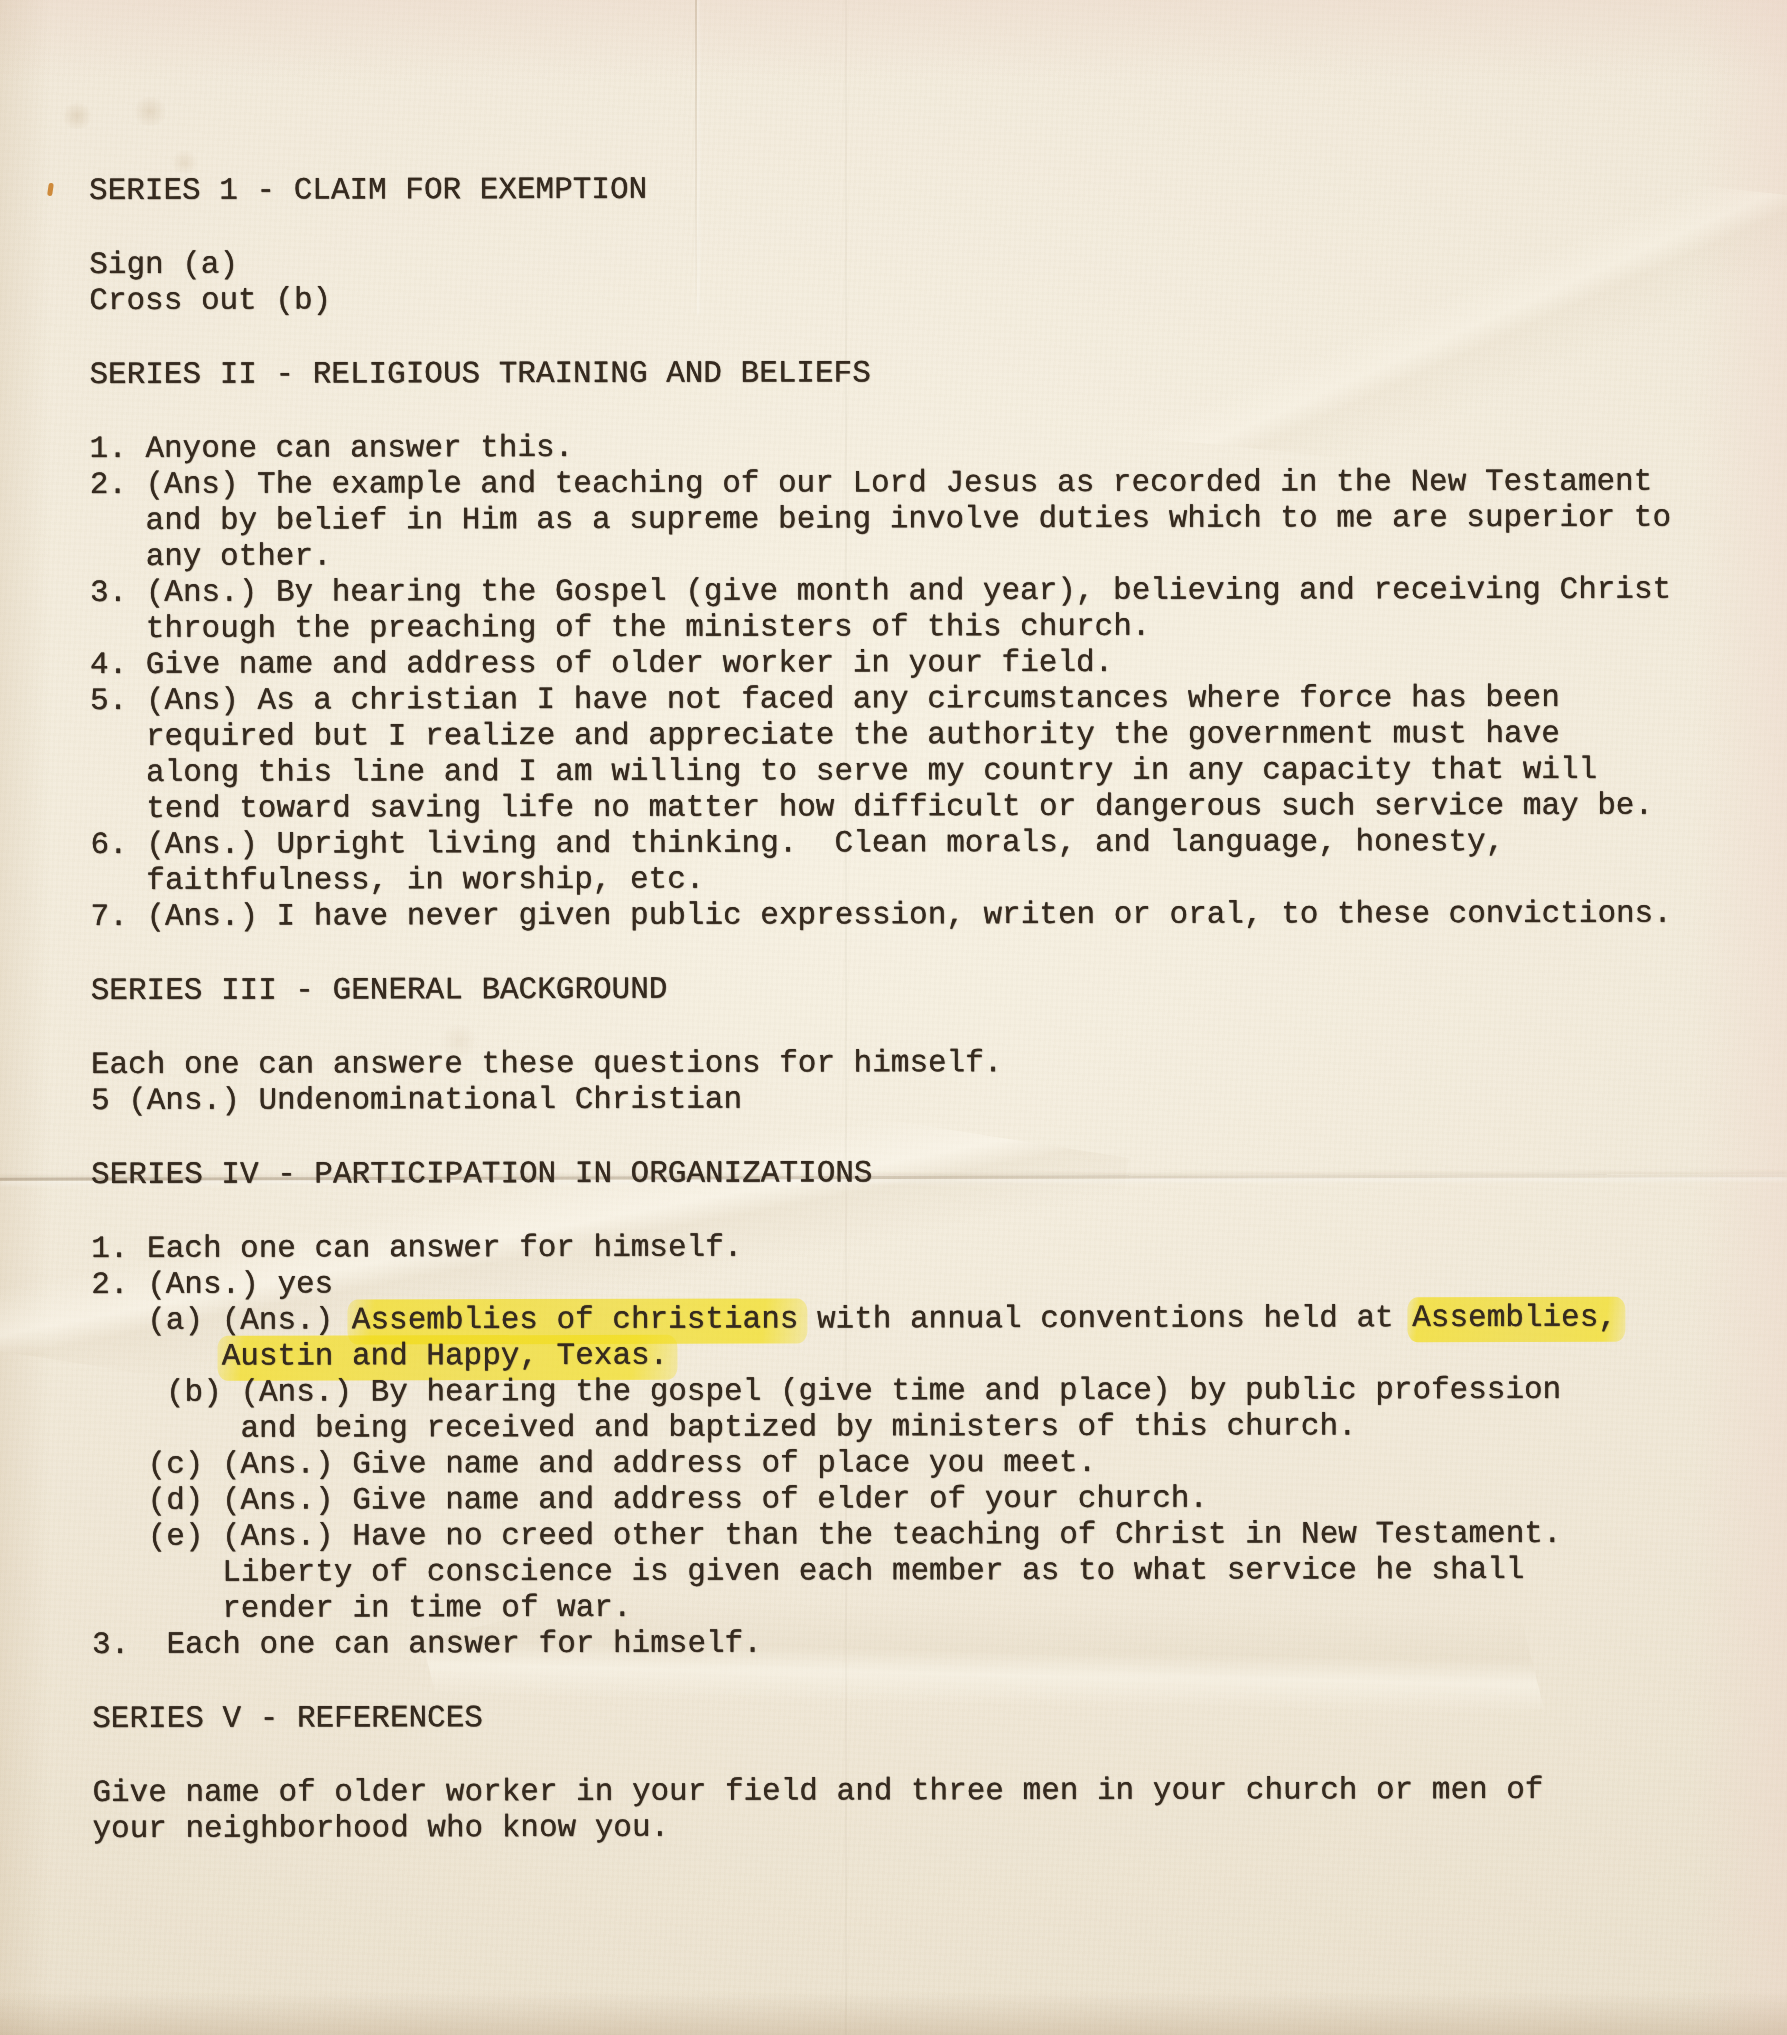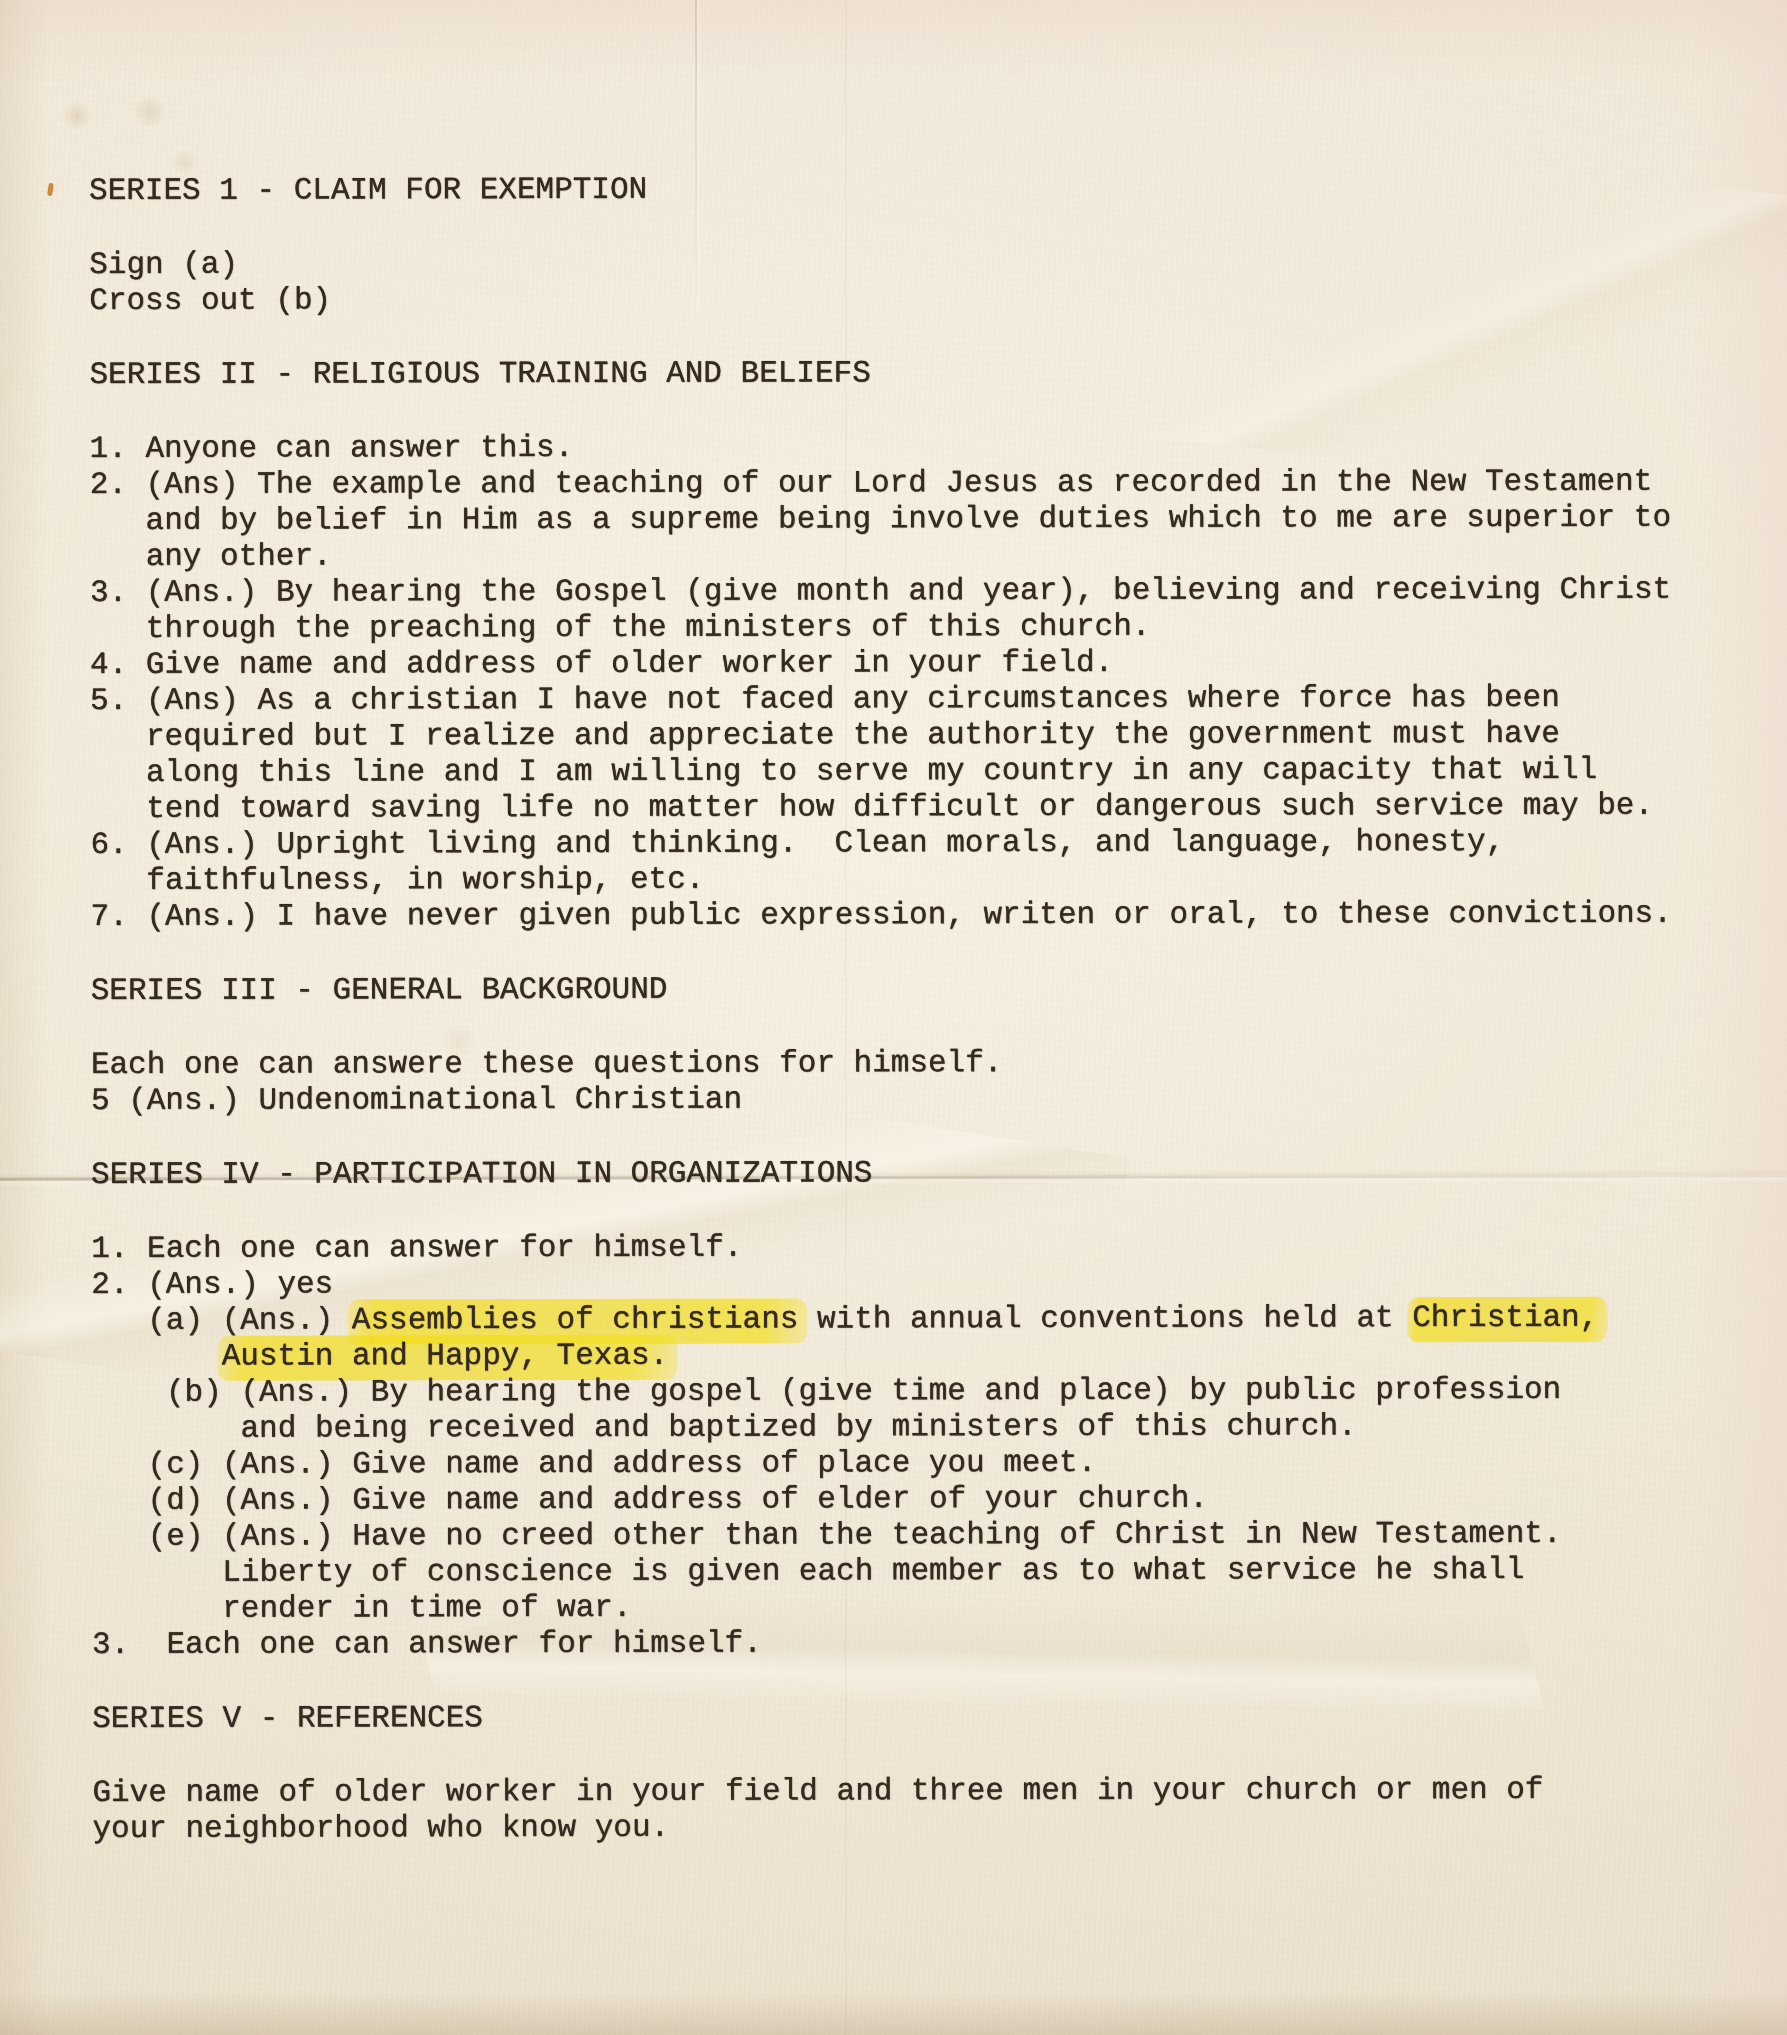--- a/index.html
+++ b/index.html
@@ -163,21 +163,21 @@
     </section>
     <section class="sec">
       <div class="heading">SERIES III - GENERAL BACKGROUND</div>
       <div class="line">Each one can answere these questions for himself.</div>
       <div class="line">5 (Ans.) Undenominational Christian</div>
     </section>
     <section class="sec">
       <div class="heading">SERIES IV - PARTICIPATION IN ORGANIZATIONS</div>
       <div class="line">1. Each one can answer for himself.</div>
       <div class="line">2. (Ans.) yes</div>
-      <div class="line">   (a) (Ans.) <span class="hl">Assemblies of christians</span> with annual conventions held at <span class="hl">Christian,</span></div>
+      <div class="line">   (a) (Ans.) <span class="hl">Assemblies of christians</span> with annual conventions held at <span class="hl">Assemblies,</span></div>
       <div class="line">       <span class="hl">Austin and Happy, Texas.</span></div>
       <div class="line">    (b) (Ans.) By hearing the gospel (give time and place) by public profession</div>
       <div class="line">        and being received and baptized by ministers of this church.</div>
       <div class="line">   (c) (Ans.) Give name and address of place you meet.</div>
       <div class="line">   (d) (Ans.) Give name and address of elder of your church.</div>
       <div class="line">   (e) (Ans.) Have no creed other than the teaching of Christ in New Testament.</div>
       <div class="line">       Liberty of conscience is given each member as to what service he shall</div>
       <div class="line">       render in time of war.</div>
       <div class="line">3.  Each one can answer for himself.</div>
     </section>

